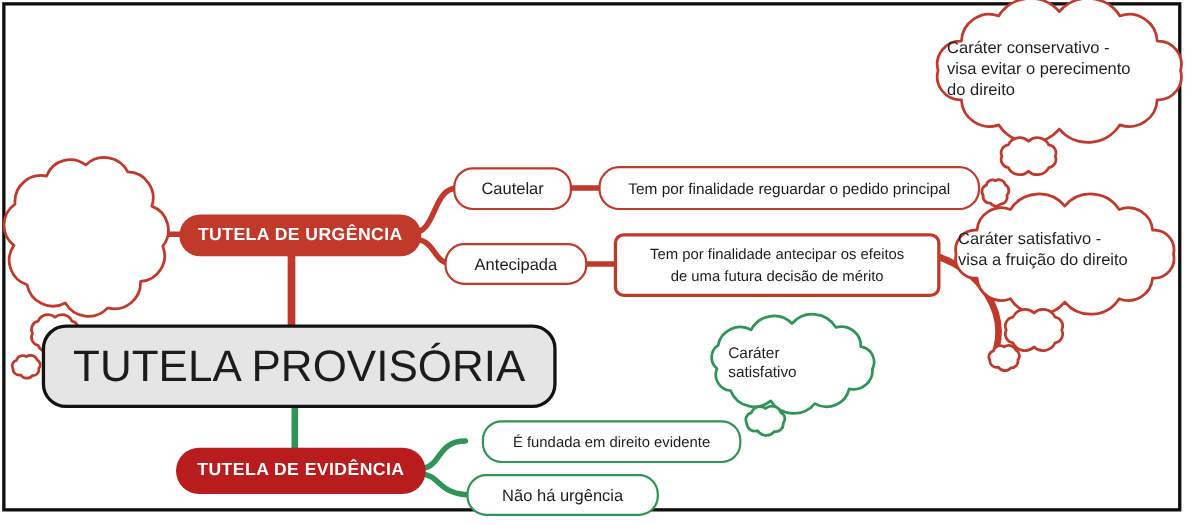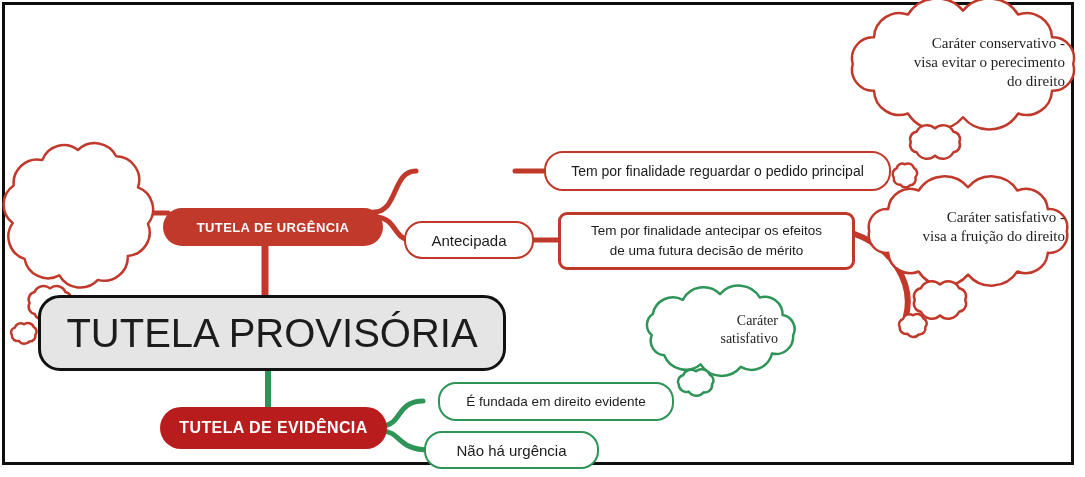--- a/index.html
+++ b/index.html
@@ -12,22 +12,22 @@
     border:3px solid #0e0e0e; box-sizing:border-box; z-index:1; background:#fff;
   }
   #net{ position:absolute; left:0; top:0; z-index:2; }
   .node{
     position:absolute; z-index:3; display:flex; align-items:center; justify-content:center;
     text-align:center; box-sizing:border-box; background:#e5e5e5; color:#1c1c1c;
   }
   .pill{ color:#fff; font-weight:bold; letter-spacing:.4px; }
   .outlined{ background:#fff; }
   .cloud-text{
-    position:absolute; z-index:3; text-align:right; color:#1f1f1f;
-    white-space:pre-line; line-height:1.28;font-family:Liberation Serif, serif;
+    position:absolute; z-index:3; text-align:left; color:#1f1f1f;
+    white-space:pre-line; line-height:1.28;
   }
   .prewrap{ white-space:pre-line; }
   .nowrap{ white-space:nowrap; }
   #node-title{ font-size:40px; letter-spacing:0px; border:3px solid #121212; border-radius:22px; }
 </style>
 </head>
 <body>
 
 <div id="stage">
   <div id="frame"></div>
@@ -51,22 +51,23 @@
       <path d="M 905.0 164.3 A 6.0 6.0 0 0 1 913.9 167.9 A 6.0 6.0 0 0 1 915.4 177.4 A 6.0 6.0 0 0 1 910.0 185.3 A 6.0 6.0 0 0 1 900.4 184.6 A 6.0 6.0 0 0 1 893.8 177.5 A 6.0 6.0 0 0 1 896.7 168.3 A 5.7 5.7 0 0 1 905.0 164.3 Z" fill="#ffffff" stroke="#c0392b" stroke-width="2.5" stroke-linejoin="round"></path>
       <path d="M 968.0 187.3 A 30.7 30.7 0 0 1 1017.4 190.5 A 22.1 22.1 0 0 1 1047.8 209.2 A 17.9 17.9 0 0 1 1066.8 231.0 A 17.9 17.9 0 0 1 1047.8 252.8 A 22.1 22.1 0 0 1 1017.4 271.5 A 30.7 30.7 0 0 1 968.0 274.6 A 30.7 30.7 0 0 1 918.6 271.5 A 22.1 22.1 0 0 1 888.2 252.8 A 17.9 17.9 0 0 1 869.2 231.0 A 17.9 17.9 0 0 1 888.2 209.2 A 22.1 22.1 0 0 1 918.6 190.5 A 30.7 30.7 0 0 1 968.0 187.3 Z" fill="#ffffff" stroke="#c0392b" stroke-width="2.5" stroke-linejoin="round"></path>
       <path d="M 940.0 284.5 A 12.1 12.1 0 0 1 959.1 288.2 A 8.2 8.2 0 0 1 965.2 300.0 A 8.2 8.2 0 0 1 959.1 311.8 A 12.1 12.1 0 0 1 940.0 315.5 A 12.1 12.1 0 0 1 920.9 311.8 A 8.2 8.2 0 0 1 914.8 300.0 A 8.2 8.2 0 0 1 920.9 288.2 A 12.1 12.1 0 0 1 940.0 284.5 Z" fill="#ffffff" stroke="#c0392b" stroke-width="2.5" stroke-linejoin="round"></path>
       <path d="M 913.0 315.3 A 6.9 6.9 0 0 1 923.6 318.5 A 5.5 5.5 0 0 1 925.3 327.2 A 6.0 6.0 0 0 1 918.9 334.4 A 7.0 7.0 0 0 1 907.5 333.7 A 6.2 6.2 0 0 1 899.8 327.3 A 5.6 5.6 0 0 1 903.1 319.0 A 6.5 6.5 0 0 1 913.0 315.3 Z" fill="#ffffff" stroke="#c0392b" stroke-width="2.5" stroke-linejoin="round"></path>
       <path d="M 720.0 294.1 A 24.8 24.8 0 0 1 759.9 297.6 A 17.8 17.8 0 0 1 782.6 315.1 A 14.2 14.2 0 0 1 793.1 335.5 A 17.2 17.2 0 0 1 772.0 353.5 A 21.1 21.1 0 0 1 740.8 366.9 A 25.0 25.0 0 0 1 700.6 364.4 A 23.3 23.3 0 0 1 664.2 355.2 A 14.6 14.6 0 0 1 651.8 335.1 A 13.1 13.1 0 0 1 652.8 314.0 A 20.5 20.5 0 0 1 682.8 299.8 A 23.4 23.4 0 0 1 720.0 294.1 Z" fill="#ffffff" stroke="#2e9457" stroke-width="2.5" stroke-linejoin="round"></path>
       <path d="M 696.0 371.3 A 8.8 8.8 0 0 1 709.8 374.9 A 6.1 6.1 0 0 1 712.1 384.4 A 7.2 7.2 0 0 1 703.7 392.3 A 9.2 9.2 0 0 1 688.8 391.6 A 7.6 7.6 0 0 1 678.8 384.5 A 6.3 6.3 0 0 1 683.1 375.3 A 8.4 8.4 0 0 1 696.0 371.3 Z" fill="#ffffff" stroke="#2e9457" stroke-width="2.5" stroke-linejoin="round"></path>
     </svg>
 
   <div class="node" id="node-title" style="left:38px; top:295px; width:468px; height:76px;">TUTELA PROVISÓRIA</div>
 
-  <div class="node pill" style="left:163px; top:195px; width:220px; height:38px; border-radius:19px; font-size:13px; background:#c0392b;margin-top:13px;">TUTELA DE URGÊNCIA</div>
+  <div class="node pill" style="left:163px; top:195px; width:220px; height:38px; border-radius:19px; font-size:16px; background:#c0392b;">TUTELA DE URGÊNCIA</div>
 
+  <div class="node outlined" style="left:412px; top:152px; width:108px; height:39px; border:2.5px solid #c0392b; border-radius:18px; font-size:15px;">Cautelar</div>
 
   <div class="node outlined" style="left:404px; top:221px; width:130px; height:38px; border:2.5px solid #c0392b; border-radius:18px; font-size:15px;">Antecipada</div>
 
   <div class="node outlined nowrap" style="left:544px; top:151px; width:347px; height:40px; border:2.5px solid #c0392b; border-radius:19px; font-size:14px;">Tem por finalidade reguardar o pedido principal</div>
 
   <div class="node outlined prewrap" style="left:558px; top:212px; width:297px; height:58px; border:3px solid #c0392b; border-radius:9px; font-size:13.5px; line-height:1.45;">Tem por finalidade antecipar os efeitos
 de uma futura decisão de mérito</div>
 
   <div class="node pill" style="left:160px; top:407px; width:227px; height:42px; border-radius:21px; font-size:16px; background:#b91c1c;">TUTELA DE EVIDÊNCIA</div>
 

